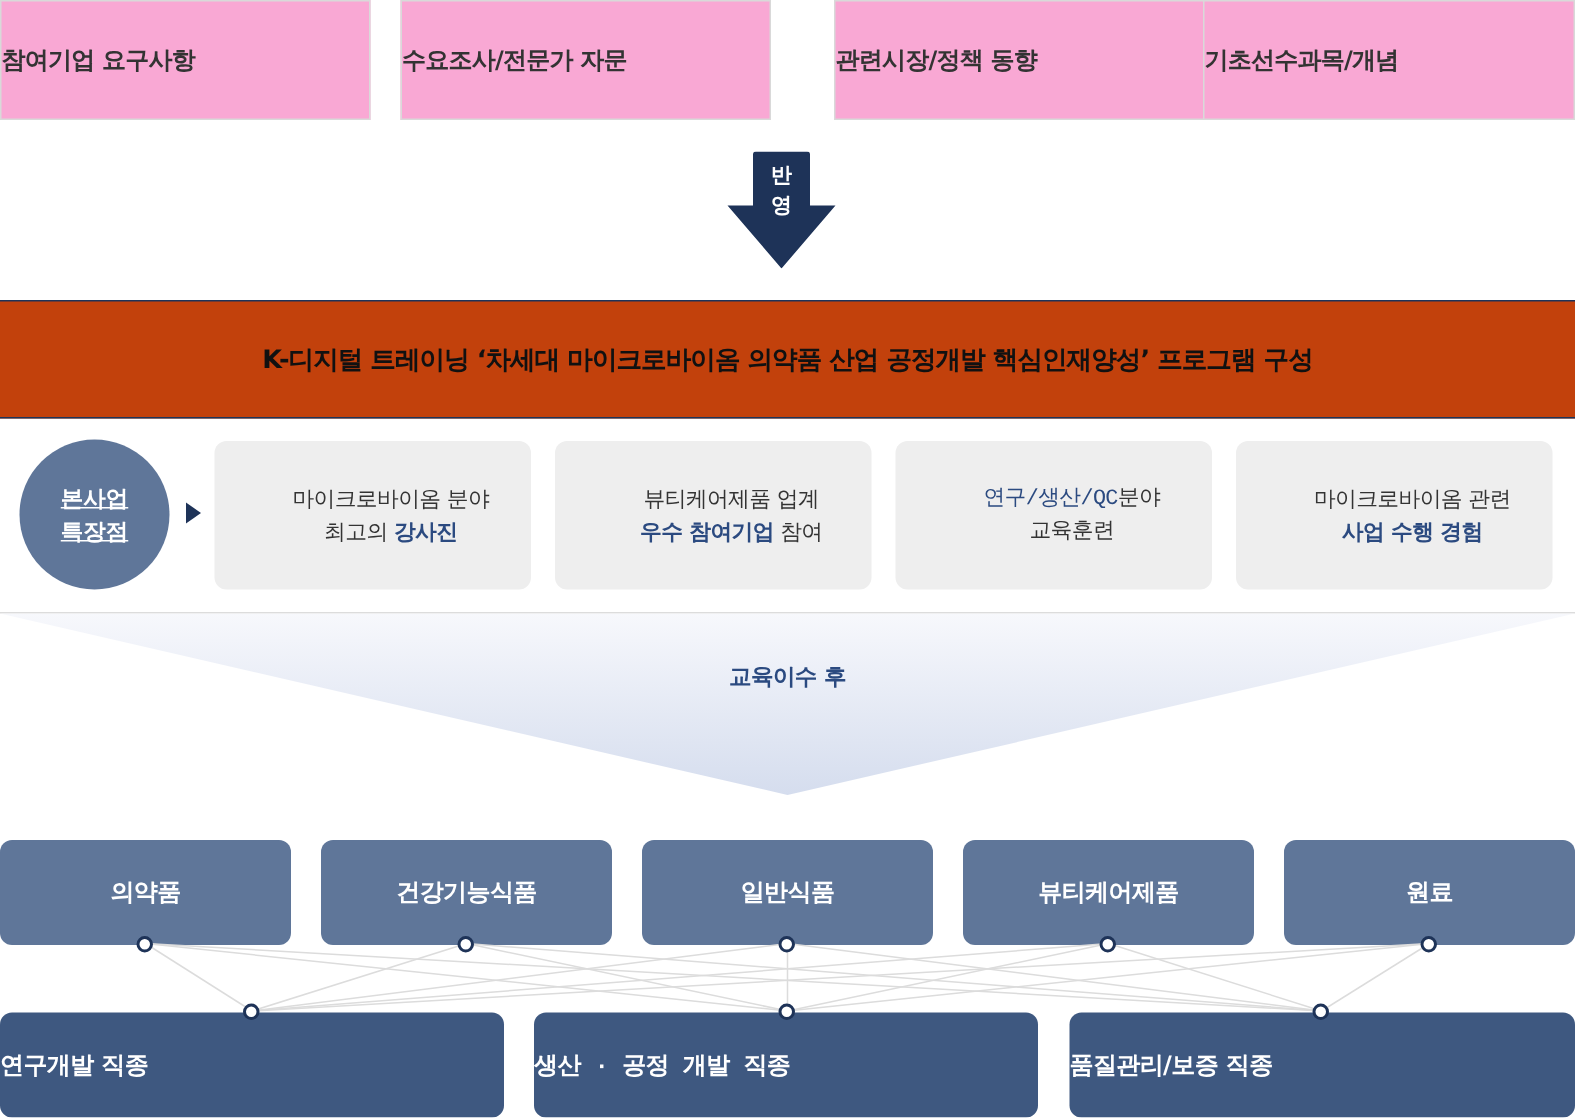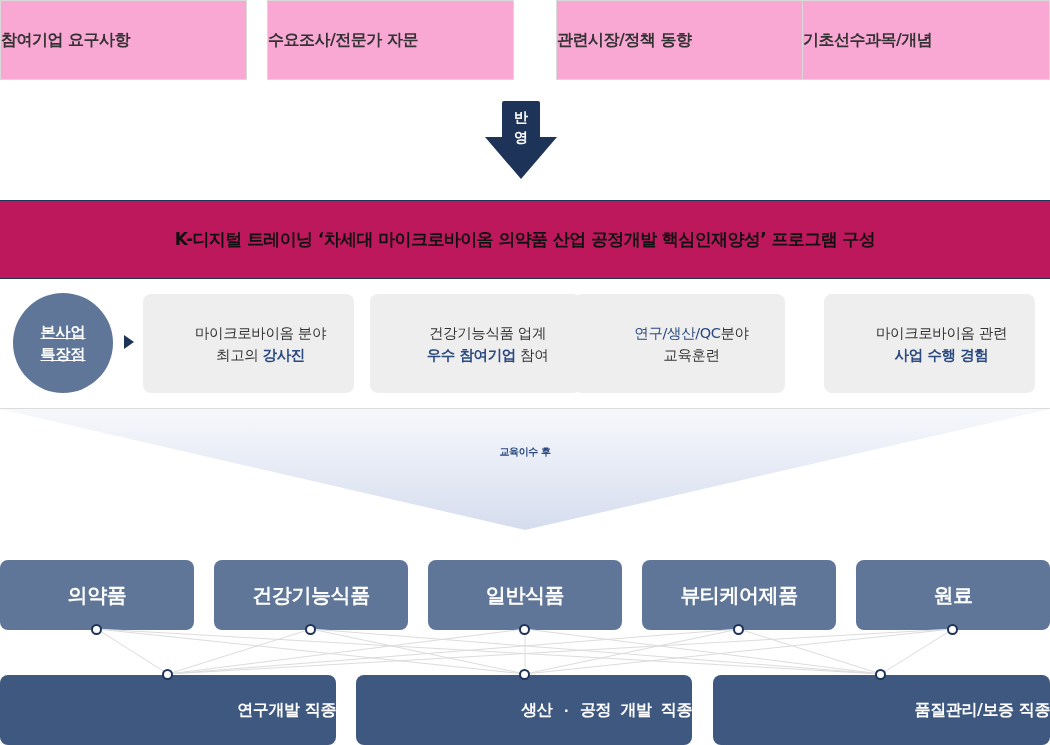--- a/index.html
+++ b/index.html
@@ -16,21 +16,21 @@
 
     .reflect-arrow { position: absolute; left: 483px; top: 101px; width: 76px; height: 78px; }
     .reflect-arrow svg { position: absolute; left: 0; top: 0; }
     .reflect-label {
       position: absolute; left: 0; top: 6px; width: 76px; text-align: center;
       color: #fff; font-size: 14px; font-weight: bold; line-height: 20px;
     }
 
     .banner {
       position: absolute; left: 0; top: 200px; width: 1050px; height: 79px;
-      background: #be185d; border-top: 1px solid #1e3358; border-bottom: 1px solid #1e3358;
+      background: #c2410c; border-top: 1px solid #1e3358; border-bottom: 1px solid #1e3358;
       display: flex; align-items: center; justify-content: center;
       font-size: 17px; font-weight: bold; color: #111; letter-spacing: -0.6px;
     }
 
     .feature-circle {
       position: absolute; left: 13px; top: 293px; width: 100px; height: 100px; border-radius: 50%;
       background: #5f7699; color: #fff;
       display: flex; flex-direction: column; align-items: center; justify-content: center;
       font-size: 15px; font-weight: bold; line-height: 22px; text-decoration: underline;
     }
@@ -45,33 +45,33 @@
       display: flex; flex-direction: column; align-items: center; justify-content: center;
       font-size: 14.5px; line-height: 22px; color: #333; letter-spacing: -0.4px; text-align: center; padding-left: 24px;
     }
     .hl { color: #2b4a80; font-weight: bold; }
     .hl-n { color: #2b4a80; }
 
     .funnel-divider { position: absolute; left: 0; top: 408px; width: 1050px; height: 1px; background: #dcdcdc; }
     .funnel { position: absolute; left: 0; top: 409px; width: 1050px; height: 122px; }
     .funnel-label {
       position: absolute; left: 425px; top: 440px; width: 200px; text-align: center;
-      font-size: 10px; font-weight: bold; color: #2b4a80; line-height: 23px; letter-spacing: -0.4px;
+      font-size: 15px; font-weight: bold; color: #2b4a80; line-height: 23px; letter-spacing: -0.4px;
     }
 
     .field-box {
       position: absolute; top: 560px; width: 194px; height: 70px; border-radius: 8px;
       background: #5f7699; color: #fff;
       display: flex; align-items: center; justify-content: center;
-      font-size: 20px; font-weight: bold; letter-spacing: -0.4px;
+      font-size: 16px; font-weight: bold; letter-spacing: -0.4px;
     }
     .job-box {
       position: absolute; top: 675px; width: 336px; height: 70px; border-radius: 8px;
       background: #3e5880; color: #fff;
-      display: flex; align-items: center; justify-content: flex-end;
+      display: flex; align-items: center; justify-content: flex-start;
       font-size: 16px; font-weight: bold; letter-spacing: -0.4px;
     }
     .lines { position: absolute; left: 0; top: 620px; width: 1050px; height: 65px; pointer-events: none; }
     .dot {
       position: absolute; width: 11px; height: 11px; border-radius: 50%;
       background: #fff; border: 2px solid #1e3358;
     }
   </style>
 </head>
 <body>
@@ -107,24 +107,24 @@
   <span>본사업</span>
   <span>특장점</span>
 </div>
 <div class="feature-arrow"></div>
 
 <div class="feature-box" style="left:143px;">
   <div><span>마이크로바이옴 분야</span></div>
   <div><span>최고의 </span><span class="hl">강사진</span></div>
 </div>
 <div class="feature-box" style="left:370px;">
-  <div><span>건강기능식품 업계</span></div>
+  <div><span>뷰티케어제품 업계</span></div>
   <div><span class="hl">우수 참여기업</span><span> 참여</span></div>
 </div>
-<div class="feature-box" style="left:574px;">
+<div class="feature-box" style="left:597px;font-family:Liberation Mono, monospace;">
   <div><span class="hl-n">연구/생산/QC</span><span>분야</span></div>
   <div><span>교육훈련</span></div>
 </div>
 <div class="feature-box" style="left:824px;">
   <div><span>마이크로바이옴 관련</span></div>
   <div><span class="hl">사업 수행 경험</span></div>
 </div>
 
 <div class="funnel-divider"></div>
 <svg class="funnel" viewBox="0 0 1050 122">

